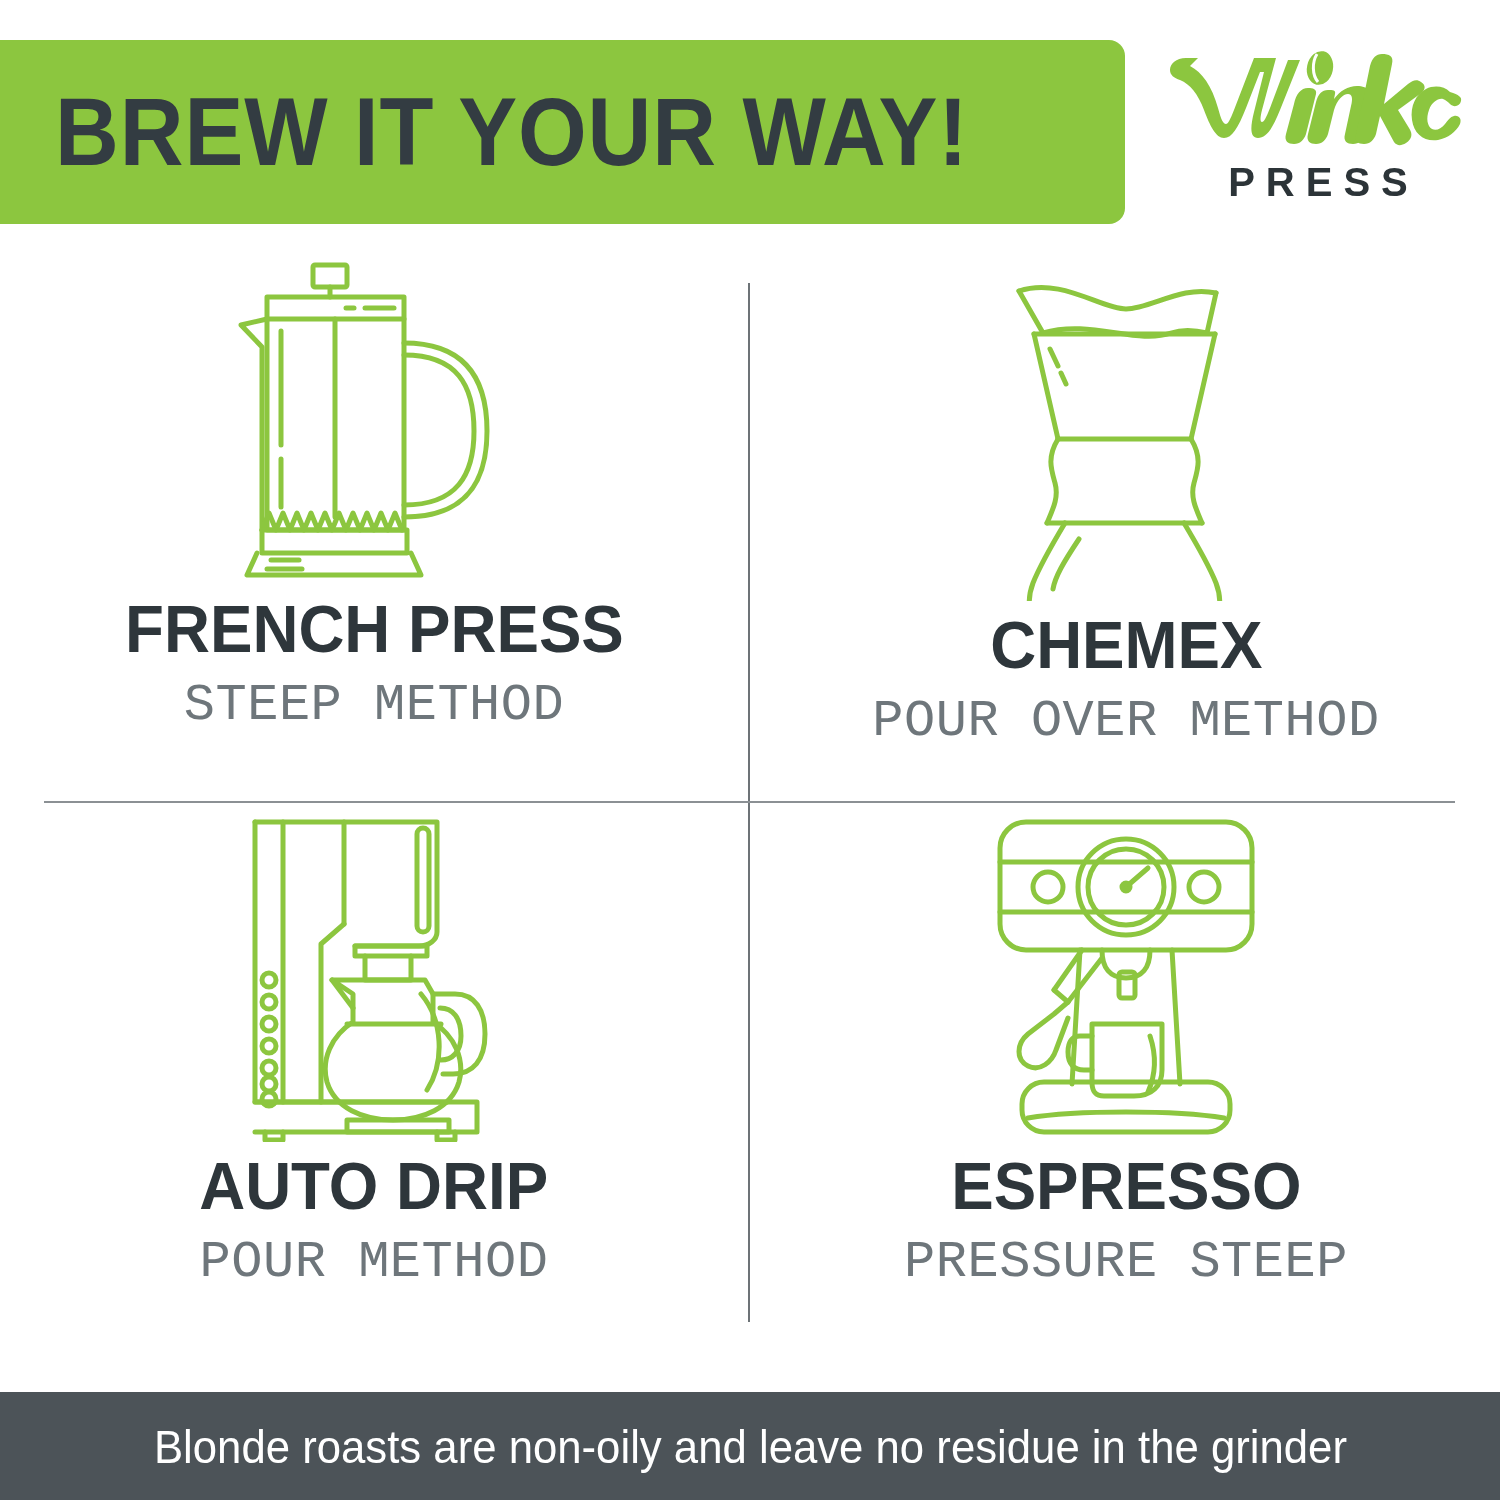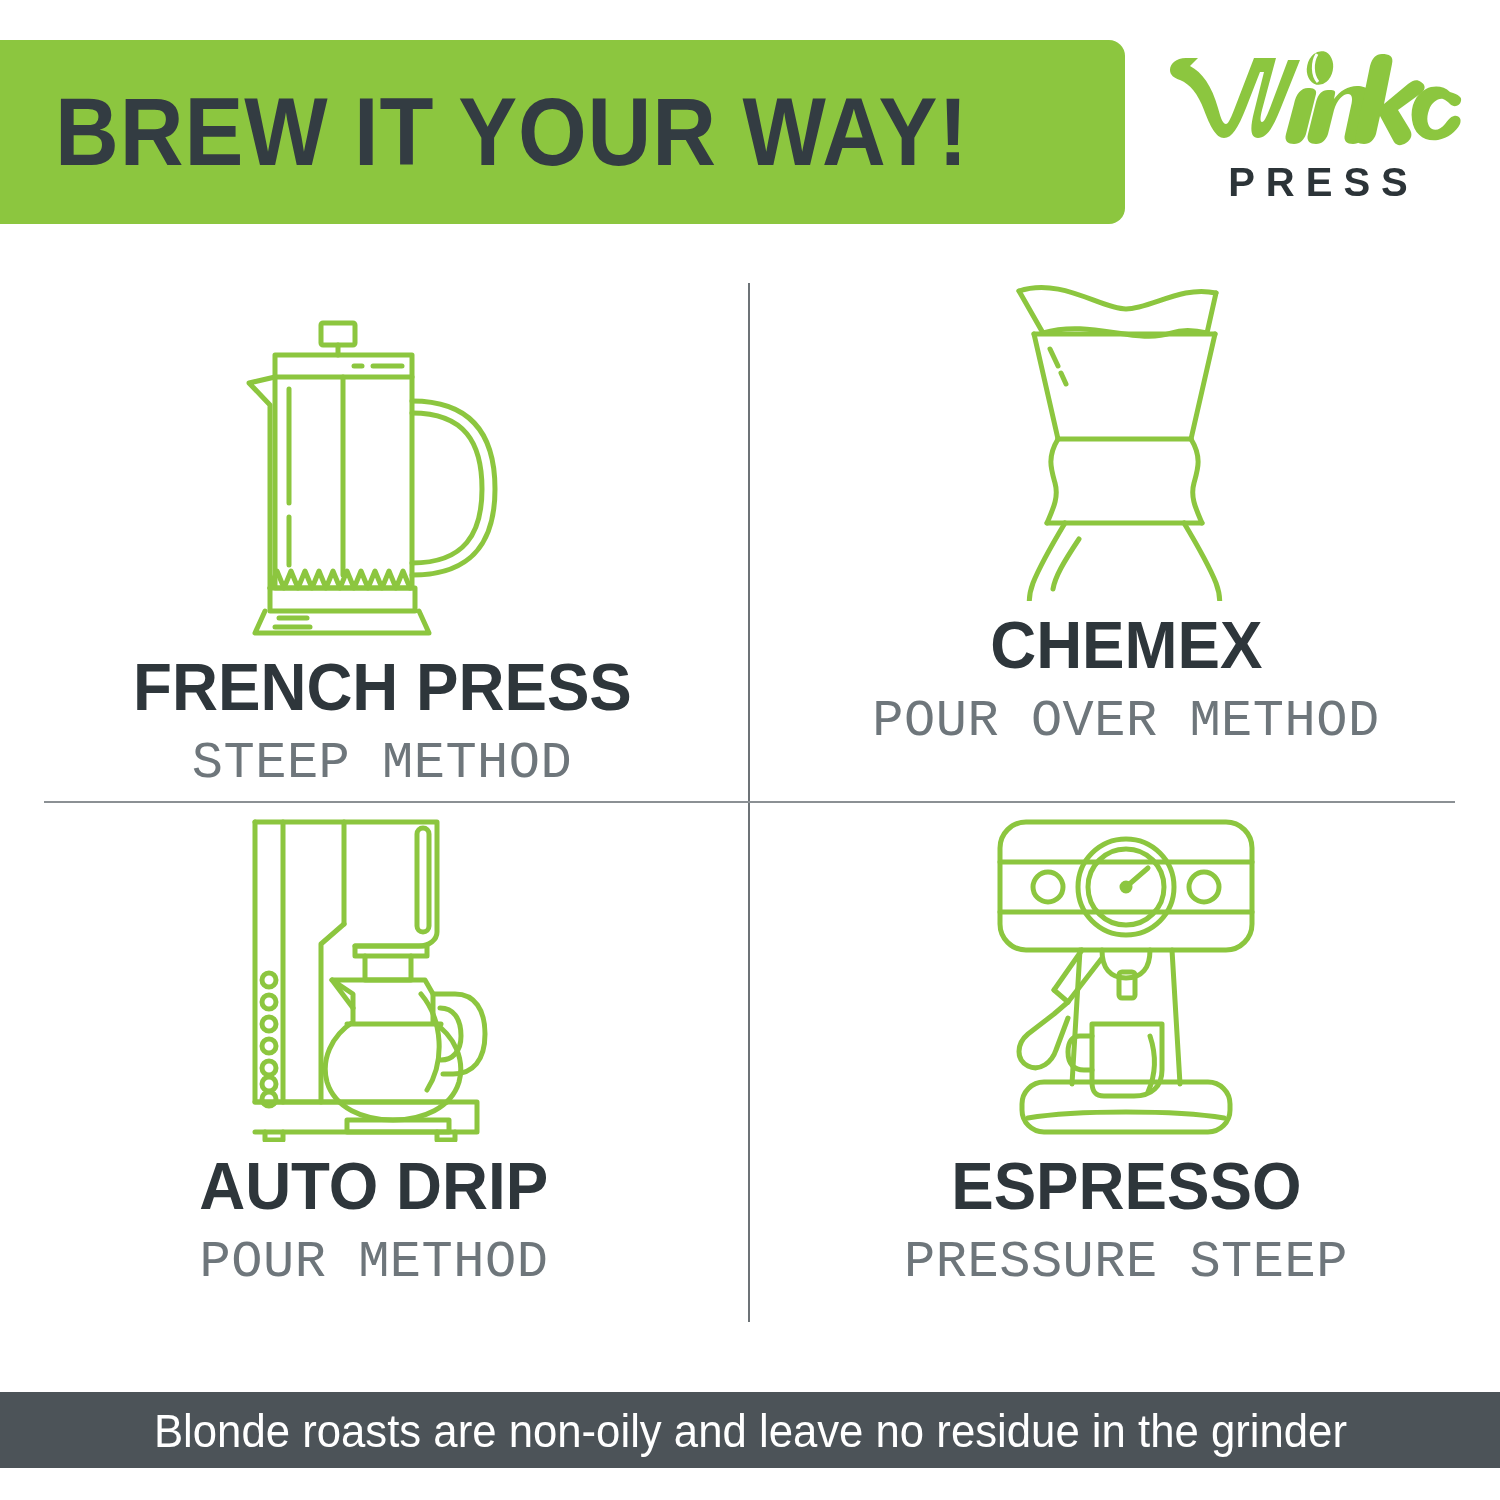--- a/index.html
+++ b/index.html
@@ -100,21 +100,21 @@
     height: 1090px;
   }
   .cell {
     position: absolute;
     width: 748px;
     height: 545px;
     display: flex;
     flex-direction: column;
     align-items: center;
   }
-  .cell-tl { left: 8px;     top: 0; justify-content: flex-end; }
+  .cell-tl { left: 0;     top: 0; }
   .cell-tr { left: 752px; top: 16px; }
   .cell-bl { left: 0;     top: 557px; }
   .cell-br { left: 752px; top: 557px; }
 
   .icon-wrap {
     height: 350px;
     display: flex;
     align-items: center;
     justify-content: center;
   }
@@ -140,21 +140,21 @@
     letter-spacing: 0.5px;
     white-space: nowrap;
   }
 
   
   .footer-bar {
     position: absolute;
     left: 0;
     top: 1392px;
     width: 1500px;
-    height: 76px;
+    height: 108px;
     background: #4C5358;
     display: flex;
     align-items: center;
     justify-content: center;
   }
   .footer-text {
     font-family: "Liberation Sans", sans-serif;
     font-weight: normal;
     font-size: 47px;
     color: #FFFFFF;

